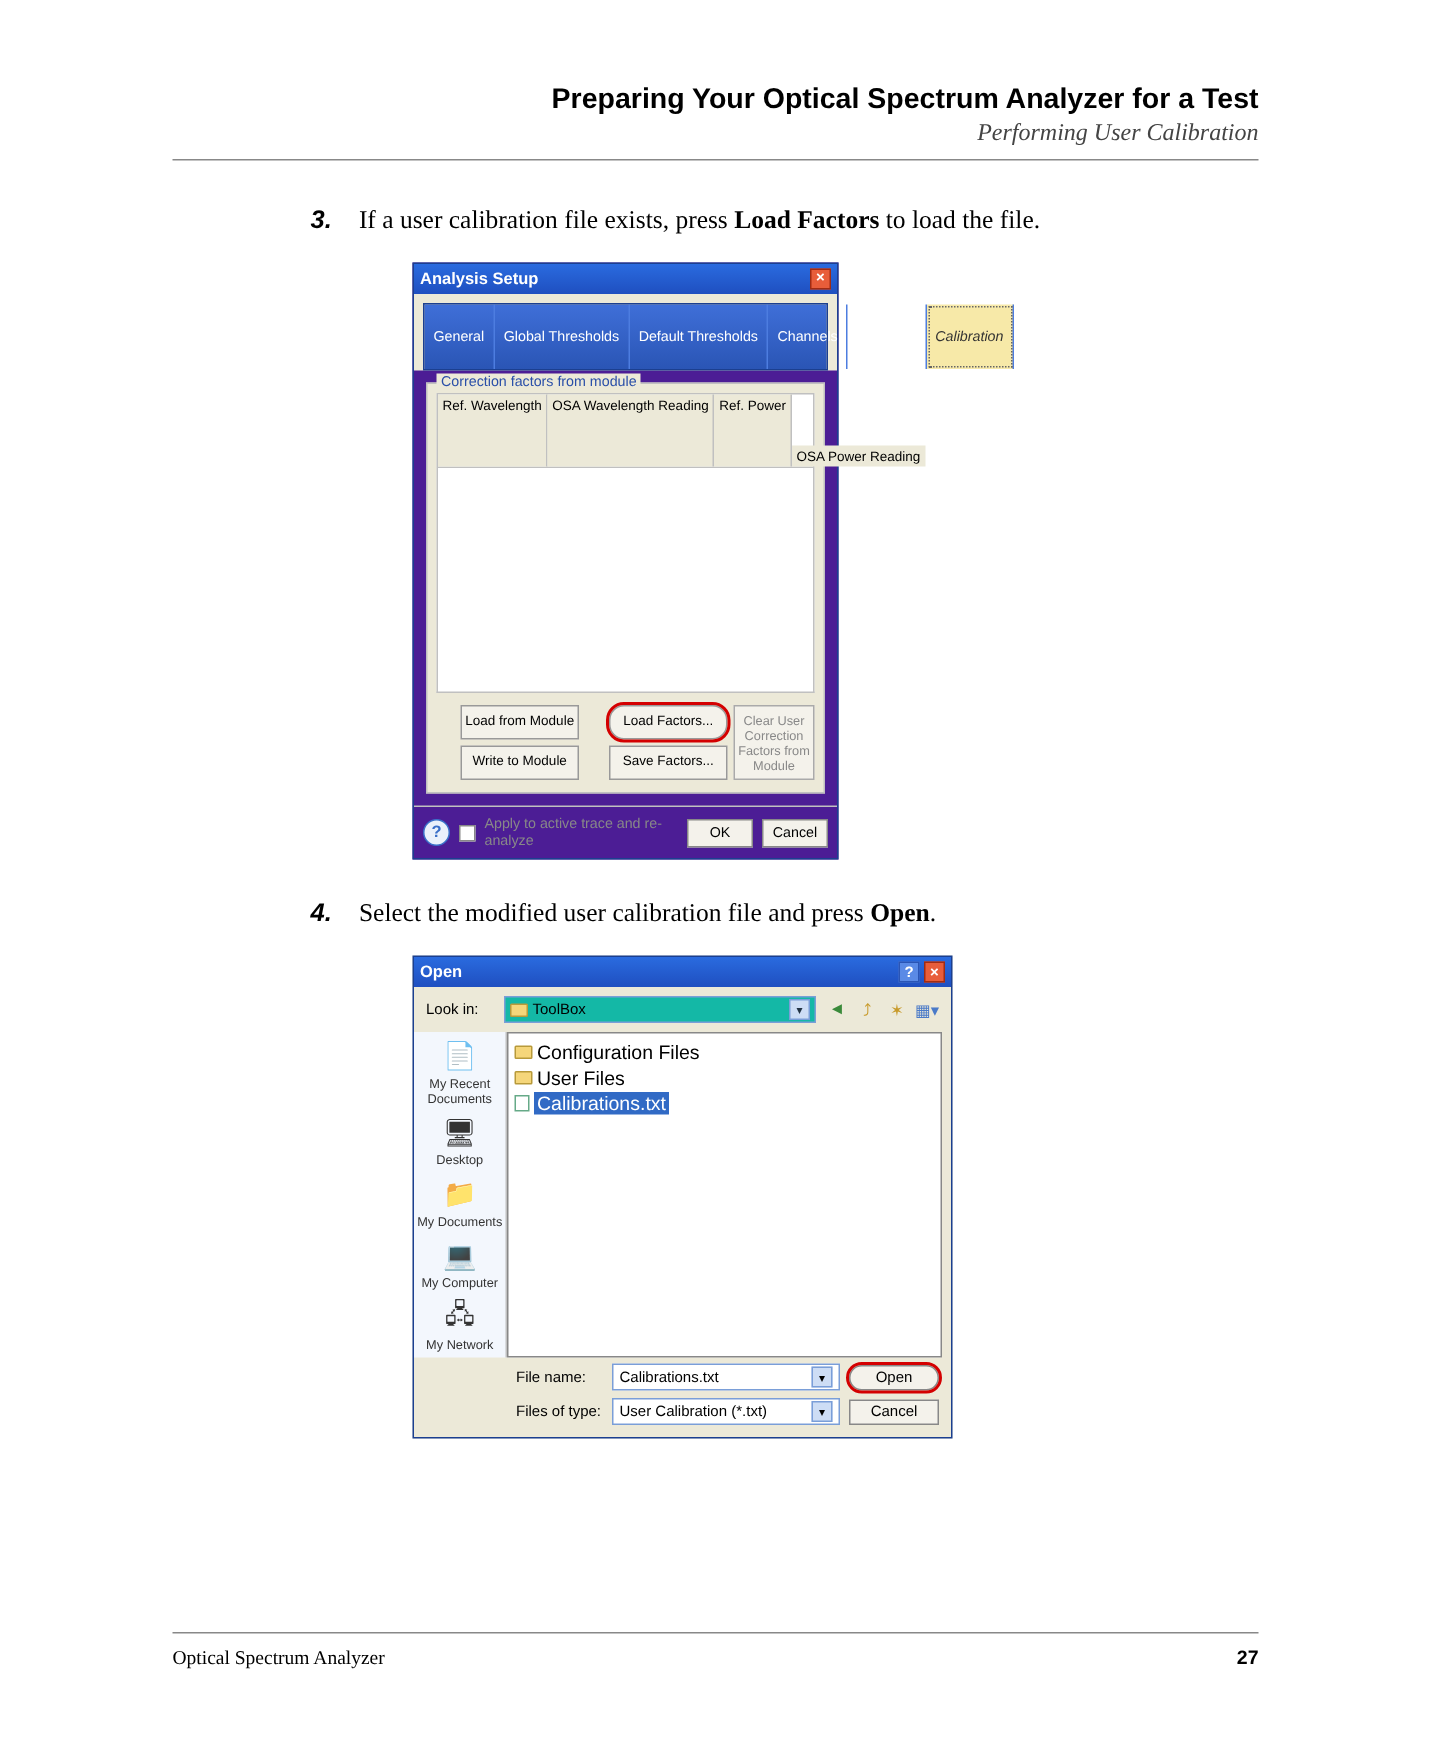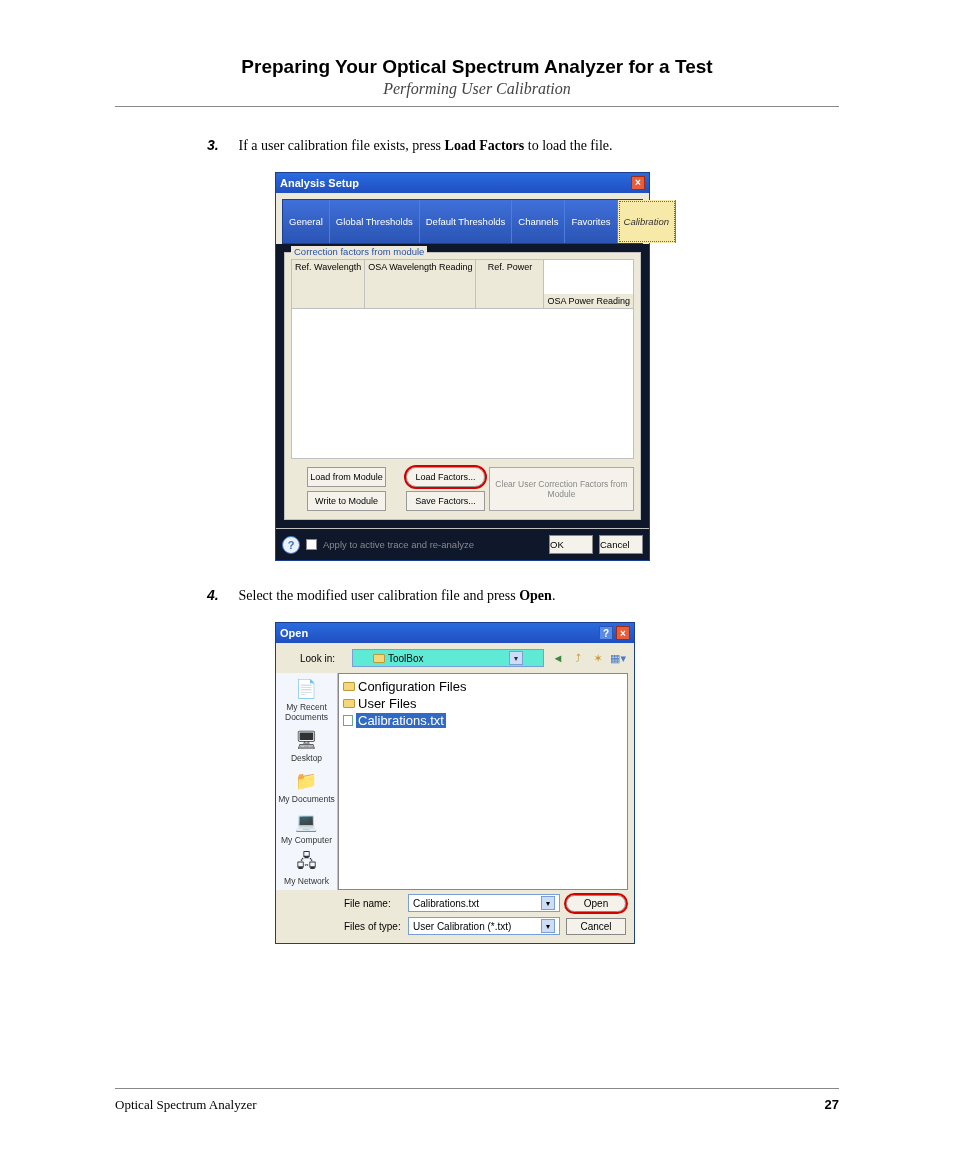--- a/index.html
+++ b/index.html
@@ -5,62 +5,62 @@
   * { box-sizing: border-box; margin: 0; padding: 0; }
   body {
     font-family: Georgia, "Times New Roman", serif;
     background: #fff;
     width: 954px;
     height: 1159px;
     position: relative;
     padding: 56px 115px 40px 115px;
     color: #000;
   }
-  .header { text-align: center; margin-bottom: 0; }
+  .header { text-align: right; margin-bottom: 0; }
   .header-title { font-weight: bold; font-size: 19px; font-family: "Trebuchet MS","Arial",sans-serif; }
   .header-sub { font-style: italic; font-size: 16px; color: #444; margin-top:2px; font-family: Georgia, serif;}
   .rule { border: none; border-top: 1.5px solid #888; margin: 8px 0 30px 0; }
-  .step { margin-left: 120px; margin-bottom: 18px; font-size: 14px; }
+  .step { margin-left: 120px; margin-bottom: 18px; font-size: 17px; }
   .step .num { font-weight: bold; font-style: italic; display:inline-block; width:28px; margin-left:-28px; font-family: "Trebuchet MS", sans-serif;}
   .step b { font-weight: bold; }
   .figwrap { margin-left:160px; margin-bottom: 26px; }
 
   
-  .dlg1 { width: 375px; border: 1px solid #1b3f90; font-family: Tahoma, Arial, sans-serif; font-size:10px; color:#000; background:#0f172a;}
+  .dlg1 { width: 284px; border: 1px solid #1b3f90; font-family: Tahoma, Arial, sans-serif; font-size:10px; color:#000; background:#4c1d95;}
   .dlg1 .titlebar { background: linear-gradient(#2a6bdf,#1f4fc0); color:#fff; font-weight:bold; font-size:11px; padding:3px 4px; display:flex; align-items:center; justify-content:space-between;}
   .dlg1 .closebtn { width:14px;height:14px;background:#e85d3a;border:1px solid #a02b12;color:#fff;display:flex;align-items:center;justify-content:center;font-size:10px;line-height:1;font-weight:bold;font-family:Arial;}
   .dlg1 .tabsrow { background:#ece9d8; padding:6px 6px 0 6px; }
   .dlg1 .tabs { display:flex; background:linear-gradient(#3f6fd8,#2a55b5); border:1px solid #1b3f90; }
   .dlg1 .tab { padding:16px 6px; color:#fff; font-size:9.5px; border-right:1px solid #4d7de0; cursor:default; white-space:nowrap;}
   .dlg1 .tab.active { background:#f7e9a8; color:#333; outline:1px dotted #666; outline-offset:-2px;font-style:italic;}
   .dlg1 .group { margin:8px; border:1px solid #c0c0c0; padding:6px 6px 8px 6px; position:relative; background:#ece9d8;}
   .dlg1 .group-label { position:absolute; top:-7px; left:6px; background:#ece9d8; padding:0 3px; font-size:9.5px; color:#2a4fa8;}
   .dlg1 .cols { display:flex; border:1px solid #c0c0c0; background:#fff; }
   .dlg1 .colhdr { border-right:1px solid #c0c0c0; padding:2px 3px; background:#ece9d8; font-size:9px; text-align:center; flex:1; white-space:nowrap;}
   .dlg1 .colhdr:last-child{border-right:none;margin-top:34px;}
   .dlg1 .tablebody { height:150px; background:#fff; border:1px solid #c0c0c0; border-top:none;}
   .dlg1 .btngrid { display:grid; grid-template-columns: 95px 95px 1fr; gap:4px; margin-top:8px;}
   .dlg1 .wbtn { border:1px solid #999; background:#f4f2eb; padding:4px 2px; font-size:9px; text-align:center;margin-left:16px; }
   .dlg1 .wbtn.hl { outline:2px solid #d40000; border-radius:10px; }
   .dlg1 .sidebtn { border:1px solid #aaa; background:#f4f2eb; color:#888; font-size:8.5px; text-align:center; padding:4px 2px; grid-row: span 2; display:flex; align-items:center; justify-content:center;}
   .dlg1 .footer { display:flex; align-items:center; padding:6px; border-top:1px solid #c0c0c0; gap:6px;}
   .dlg1 .help { width:18px;height:18px;border-radius:50%;border:1px solid #3a6fc8;color:#3a6fc8;display:flex;align-items:center;justify-content:center;font-weight:bold;font-size:11px;background:#eaf1fb;}
   .dlg1 .chk { width:11px;height:11px;border:1px solid #888;background:#fff;display:inline-block;vertical-align:middle;}
   .dlg1 .chklbl { color:#888; font-size:9.5px; flex:1;}
-  .dlg1 .okc { border:1px solid #888; background:#f4f2eb; padding:3px 0; width:44px; text-align:left; font-size:9.5px;}
+  .dlg1 .okc { border:1px solid #888; background:#f4f2eb; padding:3px 0; width:44px; text-align:center; font-size:9.5px;}
 
   
   .dlg2 { width:360px; border:1px solid #1b3f90; font-family: Tahoma, Arial, sans-serif; font-size:10px;background:#ece9d8;}
   .dlg2 .titlebar { background: linear-gradient(#2a6bdf,#1f4fc0); color:#fff; font-weight:bold; font-size:11px; padding:3px 4px; display:flex; justify-content:space-between; align-items:center;}
   .dlg2 .tb-right { display:flex; gap:3px;}
   .dlg2 .hbtn { width:14px;height:14px;border:1px solid #2a55b5;background:#5a8ae6;color:#fff;display:flex;align-items:center;justify-content:center;font-weight:bold;font-size:10px;}
   .dlg2 .closebtn { background:#e85d3a;border-color:#a02b12;}
-  .dlg2 .lookrow { display:flex; align-items:center; padding:6px 8px; gap:6px;margin-left:16px;}
+  .dlg2 .lookrow { display:flex; align-items:center; padding:6px 8px; gap:6px;}
   .dlg2 .lookrow label { font-size:10px; width:46px;}
-  .dlg2 .combo { flex:1; height:18px; border:1px solid #7a9ed8; background:#5eead4; display:flex; align-items:center; padding:0 20px; gap:3px;}
+  .dlg2 .combo { flex:1; height:18px; border:1px solid #7a9ed8; background:#14b8a6; display:flex; align-items:center; padding:0 3px; gap:3px;}
   .dlg2 .combo .arrow { width:14px;height:14px;background:#cdddf5;border:1px solid #7a9ed8;margin-left:auto;display:flex;align-items:center;justify-content:center;font-size:8px;color:#234;}
   .dlg2 .toolicons { display:flex; gap:4px; align-items:center;}
   .dlg2 .ticon { width:16px;height:16px; display:flex;align-items:center;justify-content:center;font-size:11px;}
   .dlg2 .body { display:flex; }
   .dlg2 .places { width:62px; background:#f3f7fd; border-right:1px solid #c0c0c0; padding:4px 2px; display:flex; flex-direction:column; gap:6px; align-items:center;}
   .dlg2 .place { text-align:center; font-size:8.5px; color:#333;}
   .dlg2 .place .pi { width:28px;height:24px;margin:0 auto 1px auto;display:flex;align-items:center;justify-content:center;font-size:18px;}
   .dlg2 .filepane { flex:1; background:#fff; border:1px solid #888; margin:0 6px 0 0; padding:4px; min-height:170px;}
   .dlg2 .fileitem { font-size:13px; display:flex; align-items:center; gap:3px; padding:1px 0;}
   .dlg2 .fileitem.sel span.fname { background:#316ac5; color:#fff; padding:0 2px;}

